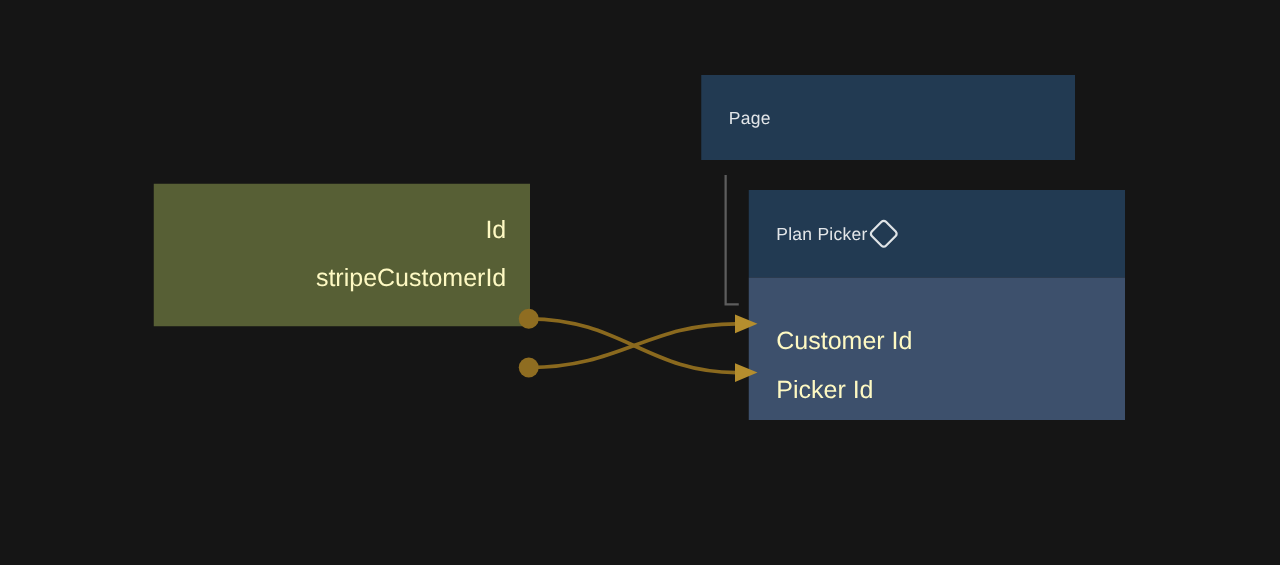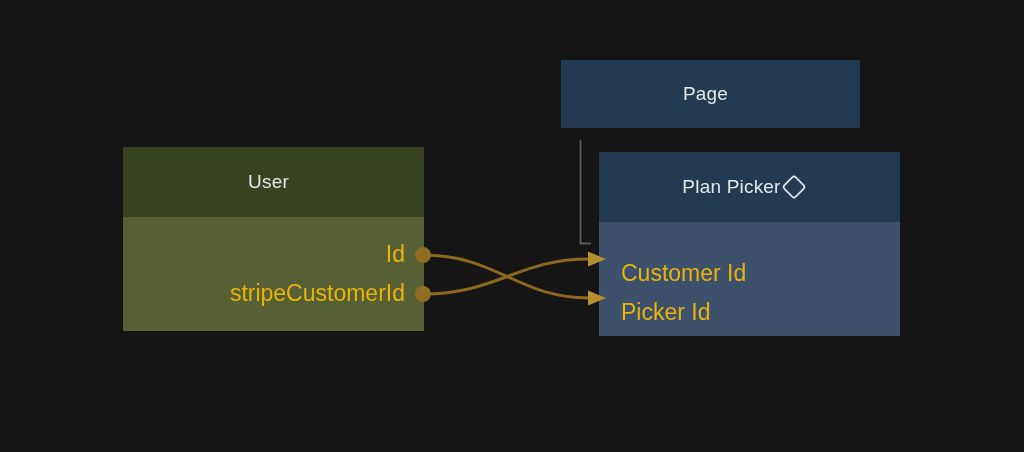--- a/index.html
+++ b/index.html
@@ -16,32 +16,32 @@
     overflow: hidden;
   }
   .node {
     position: absolute;
     box-sizing: border-box;
   }
   .node-header {
     box-sizing: border-box;
     display: flex;
     align-items: center;
-    justify-content: center;
+    justify-content: flex-start;
     padding: 0 32px 0 22px;
     color: #e3e6e9;
-    font-size: 19px;
+    font-size: 14px;
     letter-spacing: 0.2px;
   }
   .navy { background: #223a52; }
   .olive { background: #37421e; }
   .node-body {
     box-sizing: border-box;
-    color: #eab308;
-    font-size: 23px;
+    color: #fef9c3;
+    font-size: 20px;
   }
   .olive-body { background: #575f35; }
   .slate-body { background: #3d506c; }
   .field {
     height: 39px;
     line-height: 39px;
     white-space: nowrap;
   }
   
   .node-page { left: 561px; top: 60px; width: 299px; height: 68px; }
@@ -84,23 +84,20 @@
 
 <div class="canvas">
 
   <div class="node node-page">
     <div class="node-header navy">
       <span>Page</span>
     </div>
   </div>
 
   <div class="node node-user">
-    <div class="node-header olive">
-      <span>User</span>
-    </div>
     <div class="node-body olive-body">
       <div class="field">
         <span>Id</span>
       </div>
       <div class="field">
         <span>stripeCustomerId</span>
       </div>
     </div>
   </div>
 

